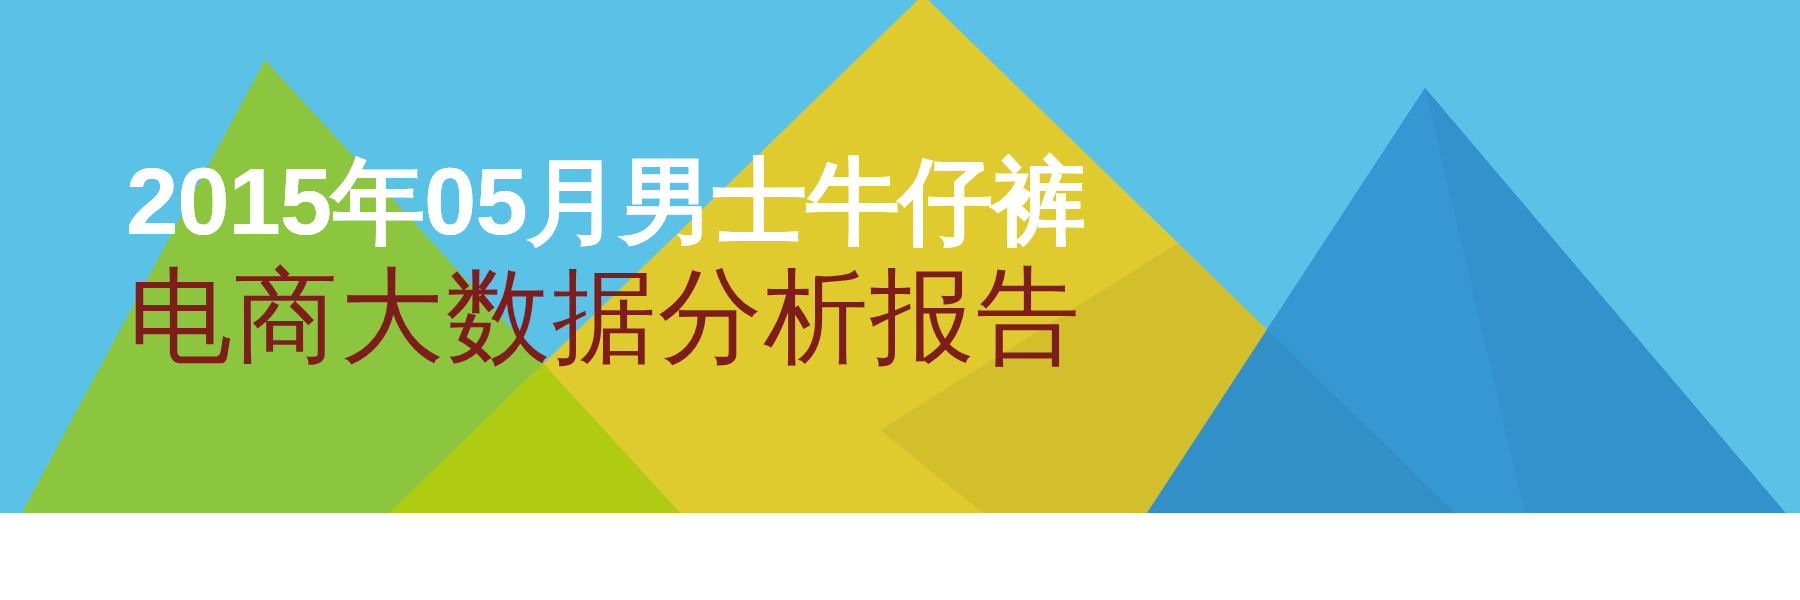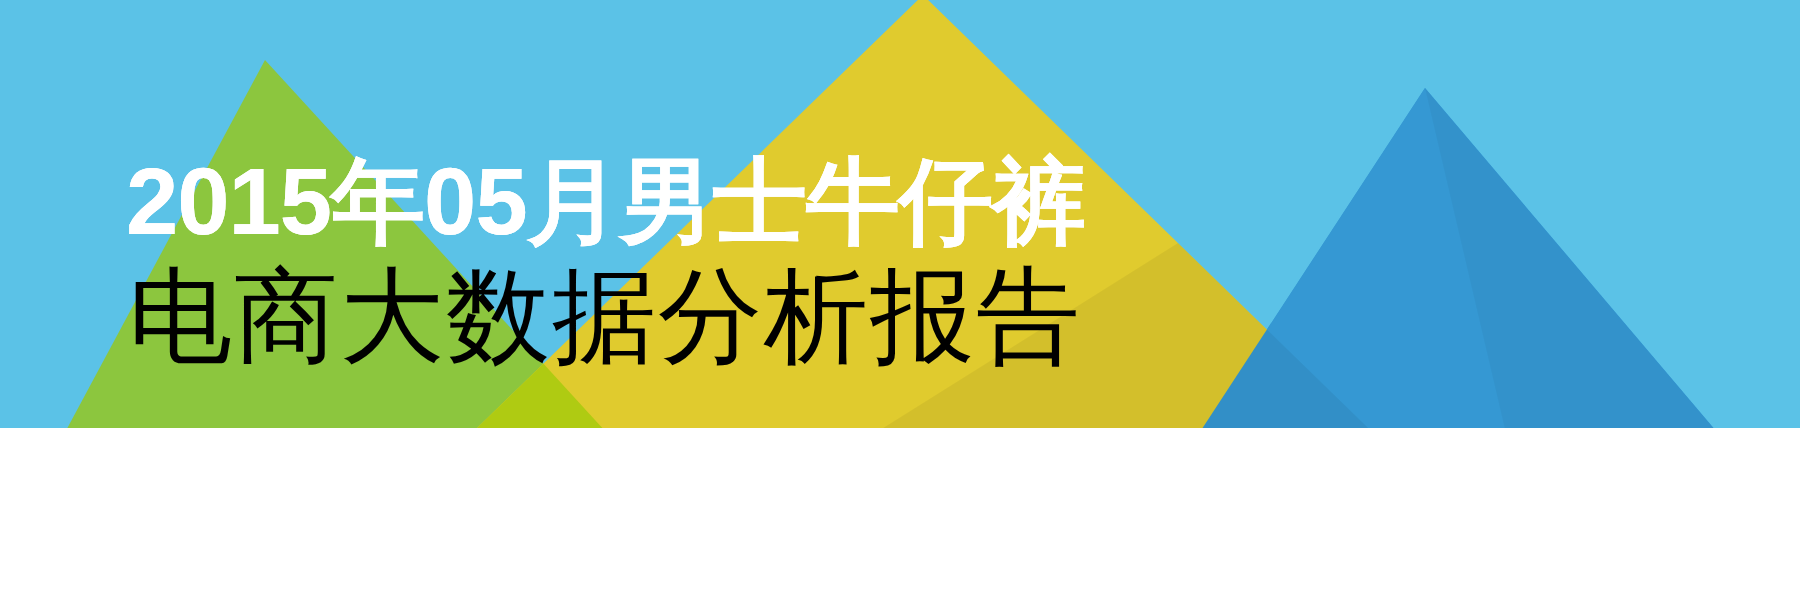--- a/index.html
+++ b/index.html
@@ -1,21 +1,21 @@
 <!DOCTYPE html>
 <html><head>
 <meta charset="utf-8">
 <style>
   html,body{margin:0;padding:0;}
   body{
     width:1800px;height:600px;overflow:hidden;
     font-family:"Liberation Sans","DejaVu Sans",sans-serif;
   }
   #banner{
-    position:relative;width:1800px;height:428px;overflow:hidden;
+    position:relative;width:1800px;height:513px;overflow:hidden;
     background:#5BC2E7;
   }
   .layer{position:absolute;left:0;top:0;width:1800px;height:600px;}
   .layer svg{display:block;width:1800px;height:600px;}
 
   #title-block{
     position:absolute;
     left:126px;
     top:152px;
     z-index:50;
@@ -30,21 +30,21 @@
     white-space:nowrap;
     color:#ffffff;
     text-shadow:0 0 0 #fff;
   }
   .line2{
     font-size:104px;
     font-weight:400;
     line-height:116px;
     letter-spacing:2px;
     white-space:nowrap;
-    color:#000000;
+    color:#7f1d1d;
     margin-top:6px;
     margin-left:2px;
   }
 </style>
 </head>
 <body>
 
 <div id="banner">
 
   <div class="layer">

